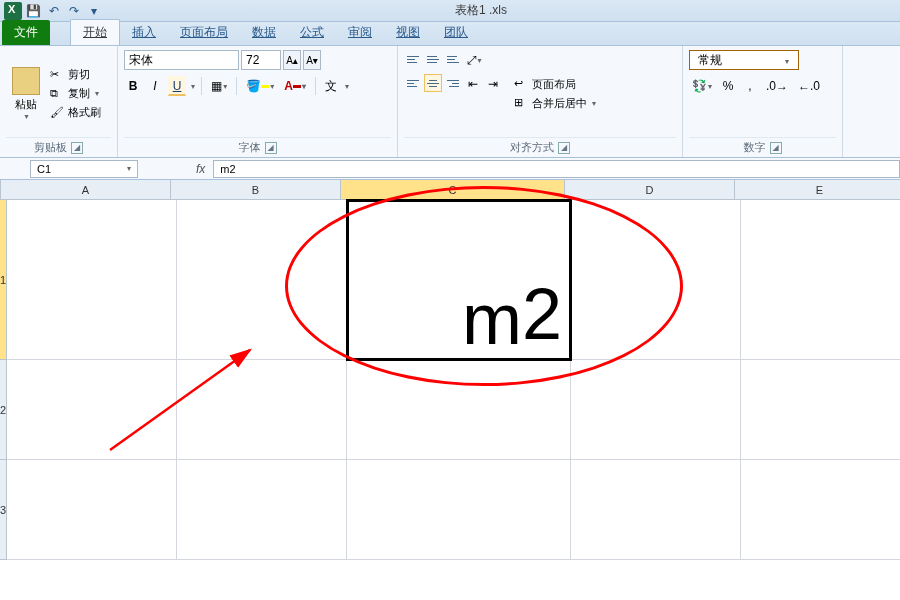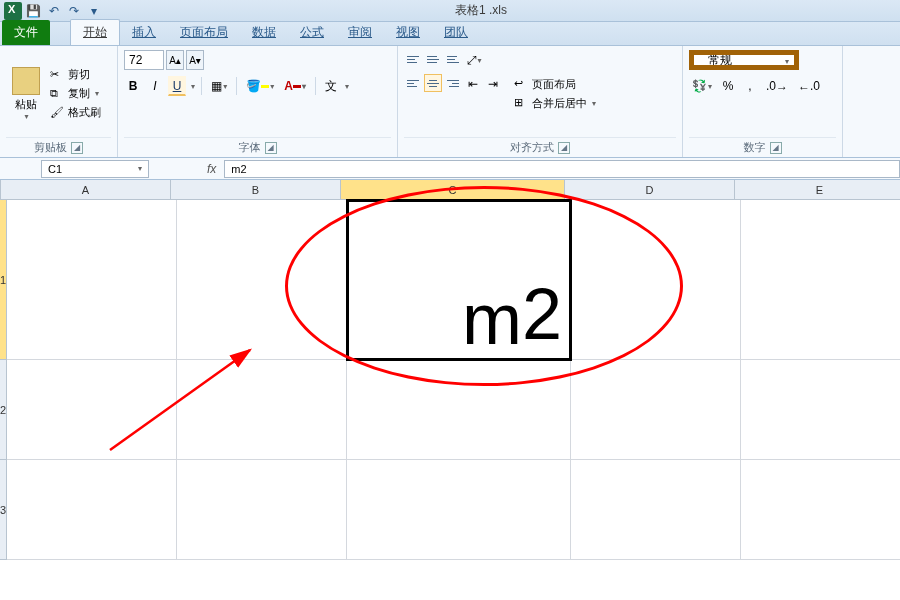--- a/index.html
+++ b/index.html
@@ -34,23 +34,23 @@
 .ib { min-width: 18px; height: 20px; border: 1px solid transparent; display: inline-flex; align-items: center; justify-content: center; padding: 0 2px; font-size: 12px; cursor: pointer; }
 .ib.uline { text-decoration: underline; color: #1a3a6a; border-bottom: 2px solid #f0c060; background: #fff6e0; }
 .sep { width: 1px; height: 18px; background: #cdd9e6; margin: 0 2px; }
 .colordrop { width: 8px; height: 3px; display: inline-block; }
 .dd { font-size: 8px; color: #666; margin-left: 1px; }
 .alignset { display: flex; flex-direction: column; gap: 4px; }
 .alignset .row { display: flex; gap: 2px; }
 .aicon { width: 18px; height: 18px; border: 1px solid transparent; display: inline-flex; flex-direction: column; justify-content: center; gap: 2px; padding: 2px; cursor: pointer; }
 .aicon span { height: 1px; background: #4a6a8a; display: block; }
 .aicon.sel { border-color: #f0c060; background: #fff6e0; }
-.numfmt input { width: 110px; height: 20px; border: 5px solid #a16207; padding: 0 14px; font-size: 12px; }
+.numfmt input { width: 110px; height: 20px; border: 1px solid #a16207; padding: 0 8px; font-size: 12px; }
 .fbar { height: 22px; border-bottom: 1px solid #a9c1d9; display: flex; align-items: center; background: #f5f9fd; }
-.namebox { width: 108px; height: 18px; border: 1px solid #a9b8c8; margin-left: 41px; background: #fff; display: flex; align-items: center; padding: 0 6px; font-size: 11px; justify-content: space-between; }
+.namebox { width: 108px; height: 18px; border: 1px solid #a9b8c8; margin-left: 30px; background: #fff; display: flex; align-items: center; padding: 0 6px; font-size: 11px; justify-content: space-between; }
 .fx { margin: 0 8px; font-style: italic; font-size: 12px; color: #555; }
 .fxin { flex: 1; height: 18px; border: 1px solid #a9b8c8; background: #fff; padding: 0 6px; font-size: 11px; display: flex; align-items: center; }
 .grid { position: relative; }
 .colhdrs { display: flex; height: 20px; }
 .rowhdr-corner { width: 30px; background: #e8eef5; border-right: 1px solid #b8c4d0; border-bottom: 1px solid #b8c4d0; }
 .colhdr { border-right: 1px solid #b8c4d0; border-bottom: 1px solid #b8c4d0; background: #e8eef5; text-align: center; font-size: 11px; line-height: 20px; color: #333; }
 .colhdr.active { background: #ffe28a; }
 .rows { display: flex; }
 .rowhdrs { width: 30px; }
 .rowhdr { border-right: 1px solid #b8c4d0; border-bottom: 1px solid #b8c4d0; background: #e8eef5; text-align: center; font-size: 11px; color: #333; display: flex; align-items: center; justify-content: center; }
@@ -118,20 +118,21 @@
     </div>
     <div class="group-label">
         <span>剪贴板</span>
         <span class="launcher">◢</span>
       </div>
   </div>
 
   <div class="group" style="width:280px">
     <div class="group-body" style="flex-direction:column;gap:6px">
       <div class="font-sel">
+        <input class="font-name" value="宋体" style="">
         <input class="font-size" value="72" style="">
         <span class="bumpbtn">A▴</span>
         <span class="bumpbtn">A▾</span>
       </div>
       <div class="btnrow">
         <span class="ib" style="font-weight:bold">B</span>
         <span class="ib" style="font-style:italic">I</span>
         <span class="ib uline">U</span>
           <span class="dd">▾</span>
         <span class="sep"></span>

